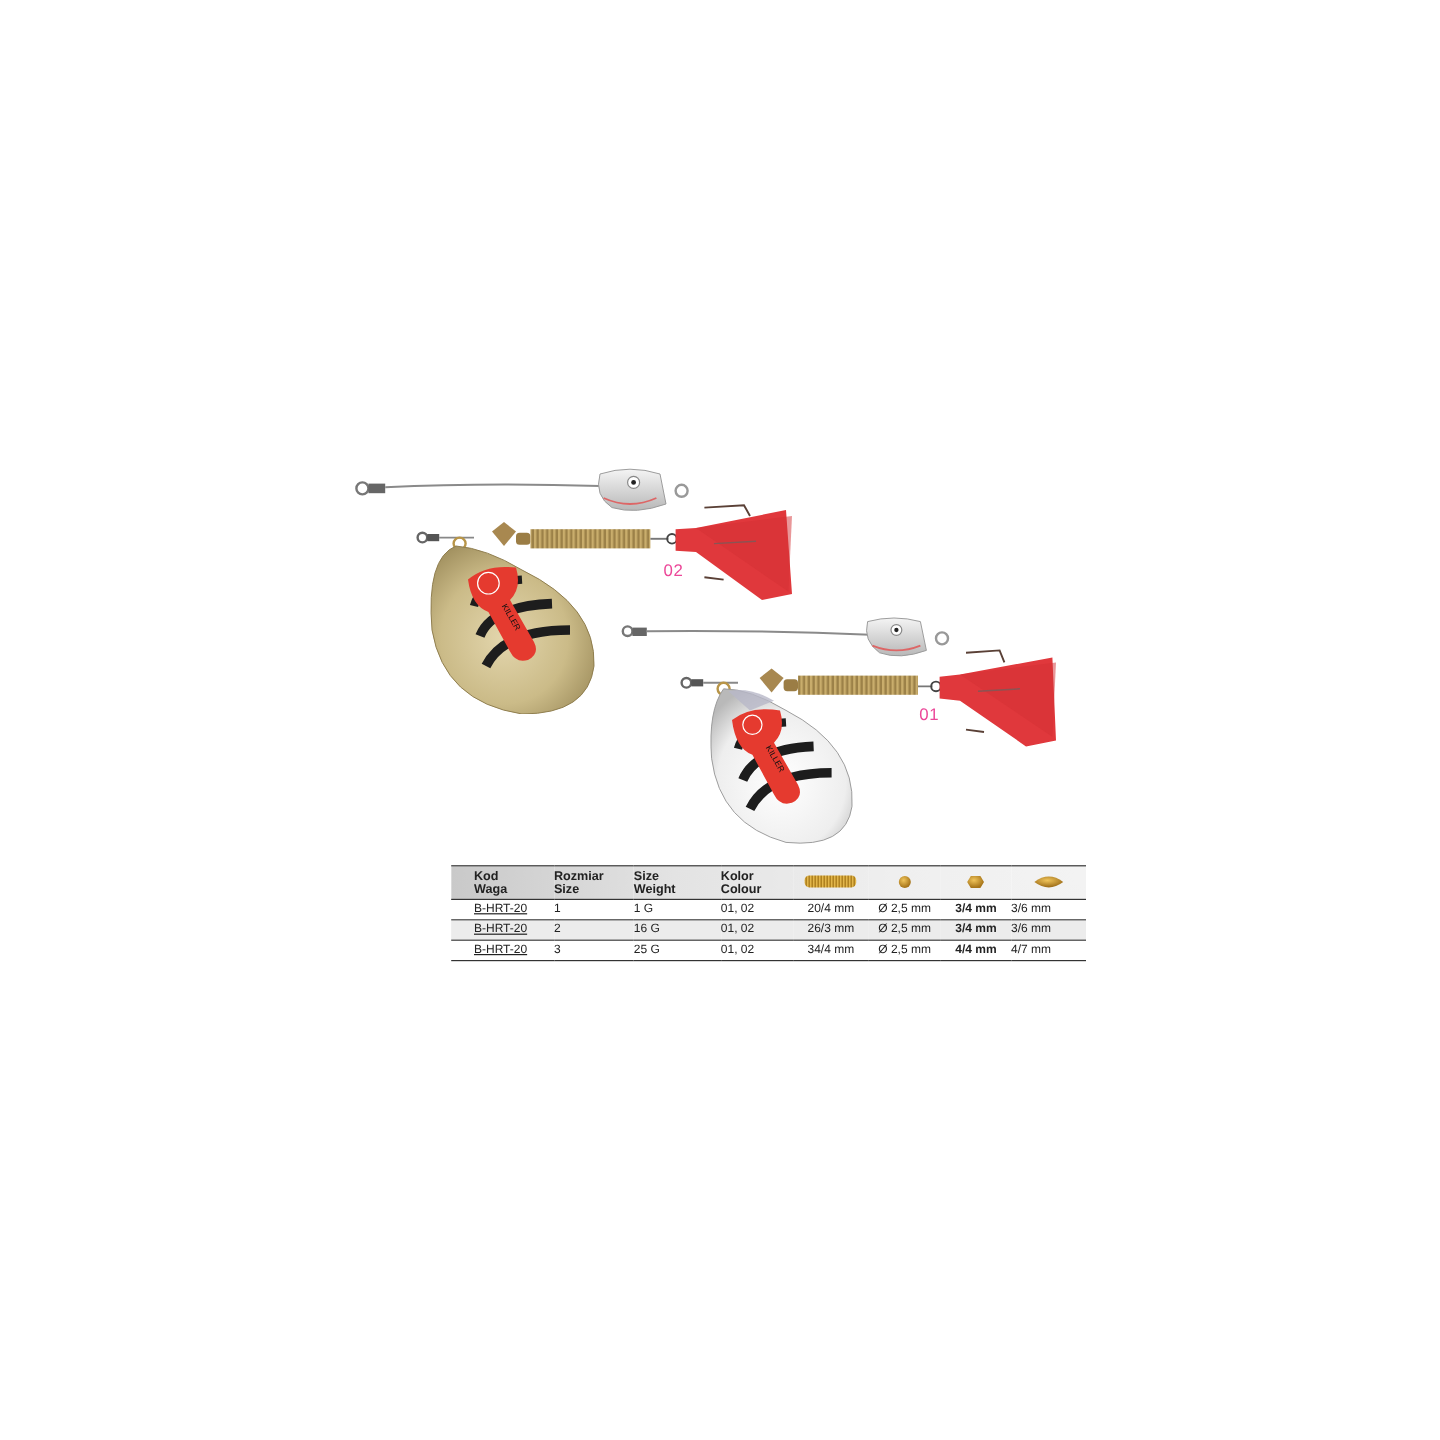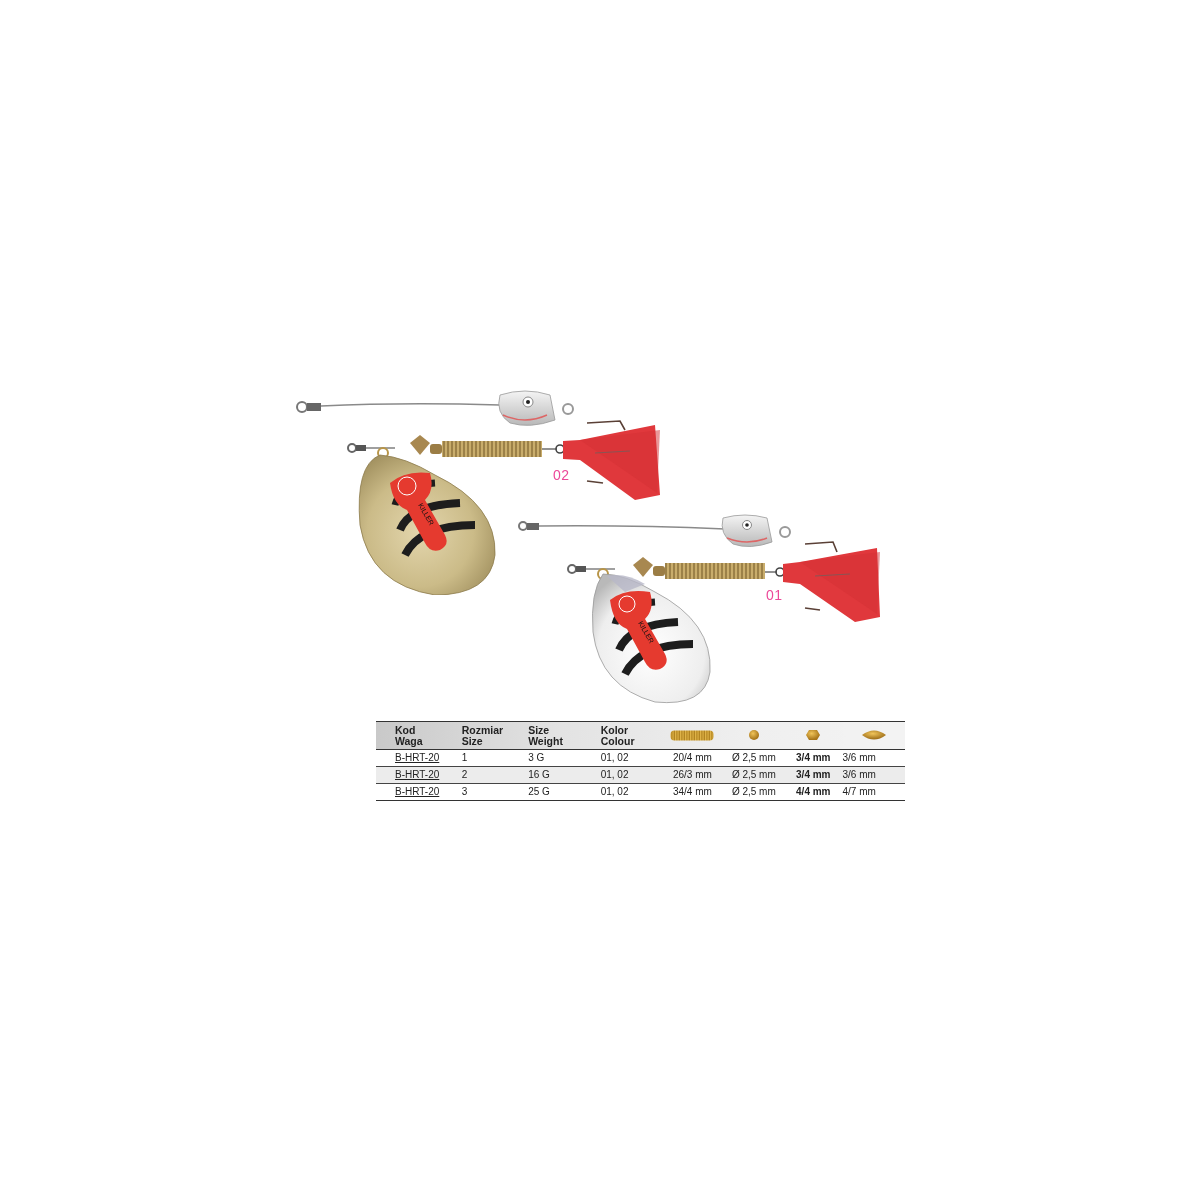--- a/index.html
+++ b/index.html
@@ -207,21 +207,21 @@
             </defs>
           <path d="M1 6 Q 13 -3 25 6 Q 13 15 1 6 Z" fill="url(#ob)"></path>
         </svg>
       </th>
     </tr>
   </thead>
   <tbody>
     <tr>
       <td class="c1">B-HRT-20</td>
       <td class="c2">1</td>
-      <td class="c3">3 G</td>
+      <td class="c3">1 G</td>
       <td class="c4">01, 02</td>
       <td class="c5">20/4 mm</td>
       <td class="c6">Ø 2,5 mm</td>
       <td class="c7">3/4 mm</td>
       <td class="c8">3/6 mm</td>
     </tr>
     <tr>
       <td class="c1">B-HRT-20</td>
       <td class="c2">2</td>
       <td class="c3">16 G</td>

